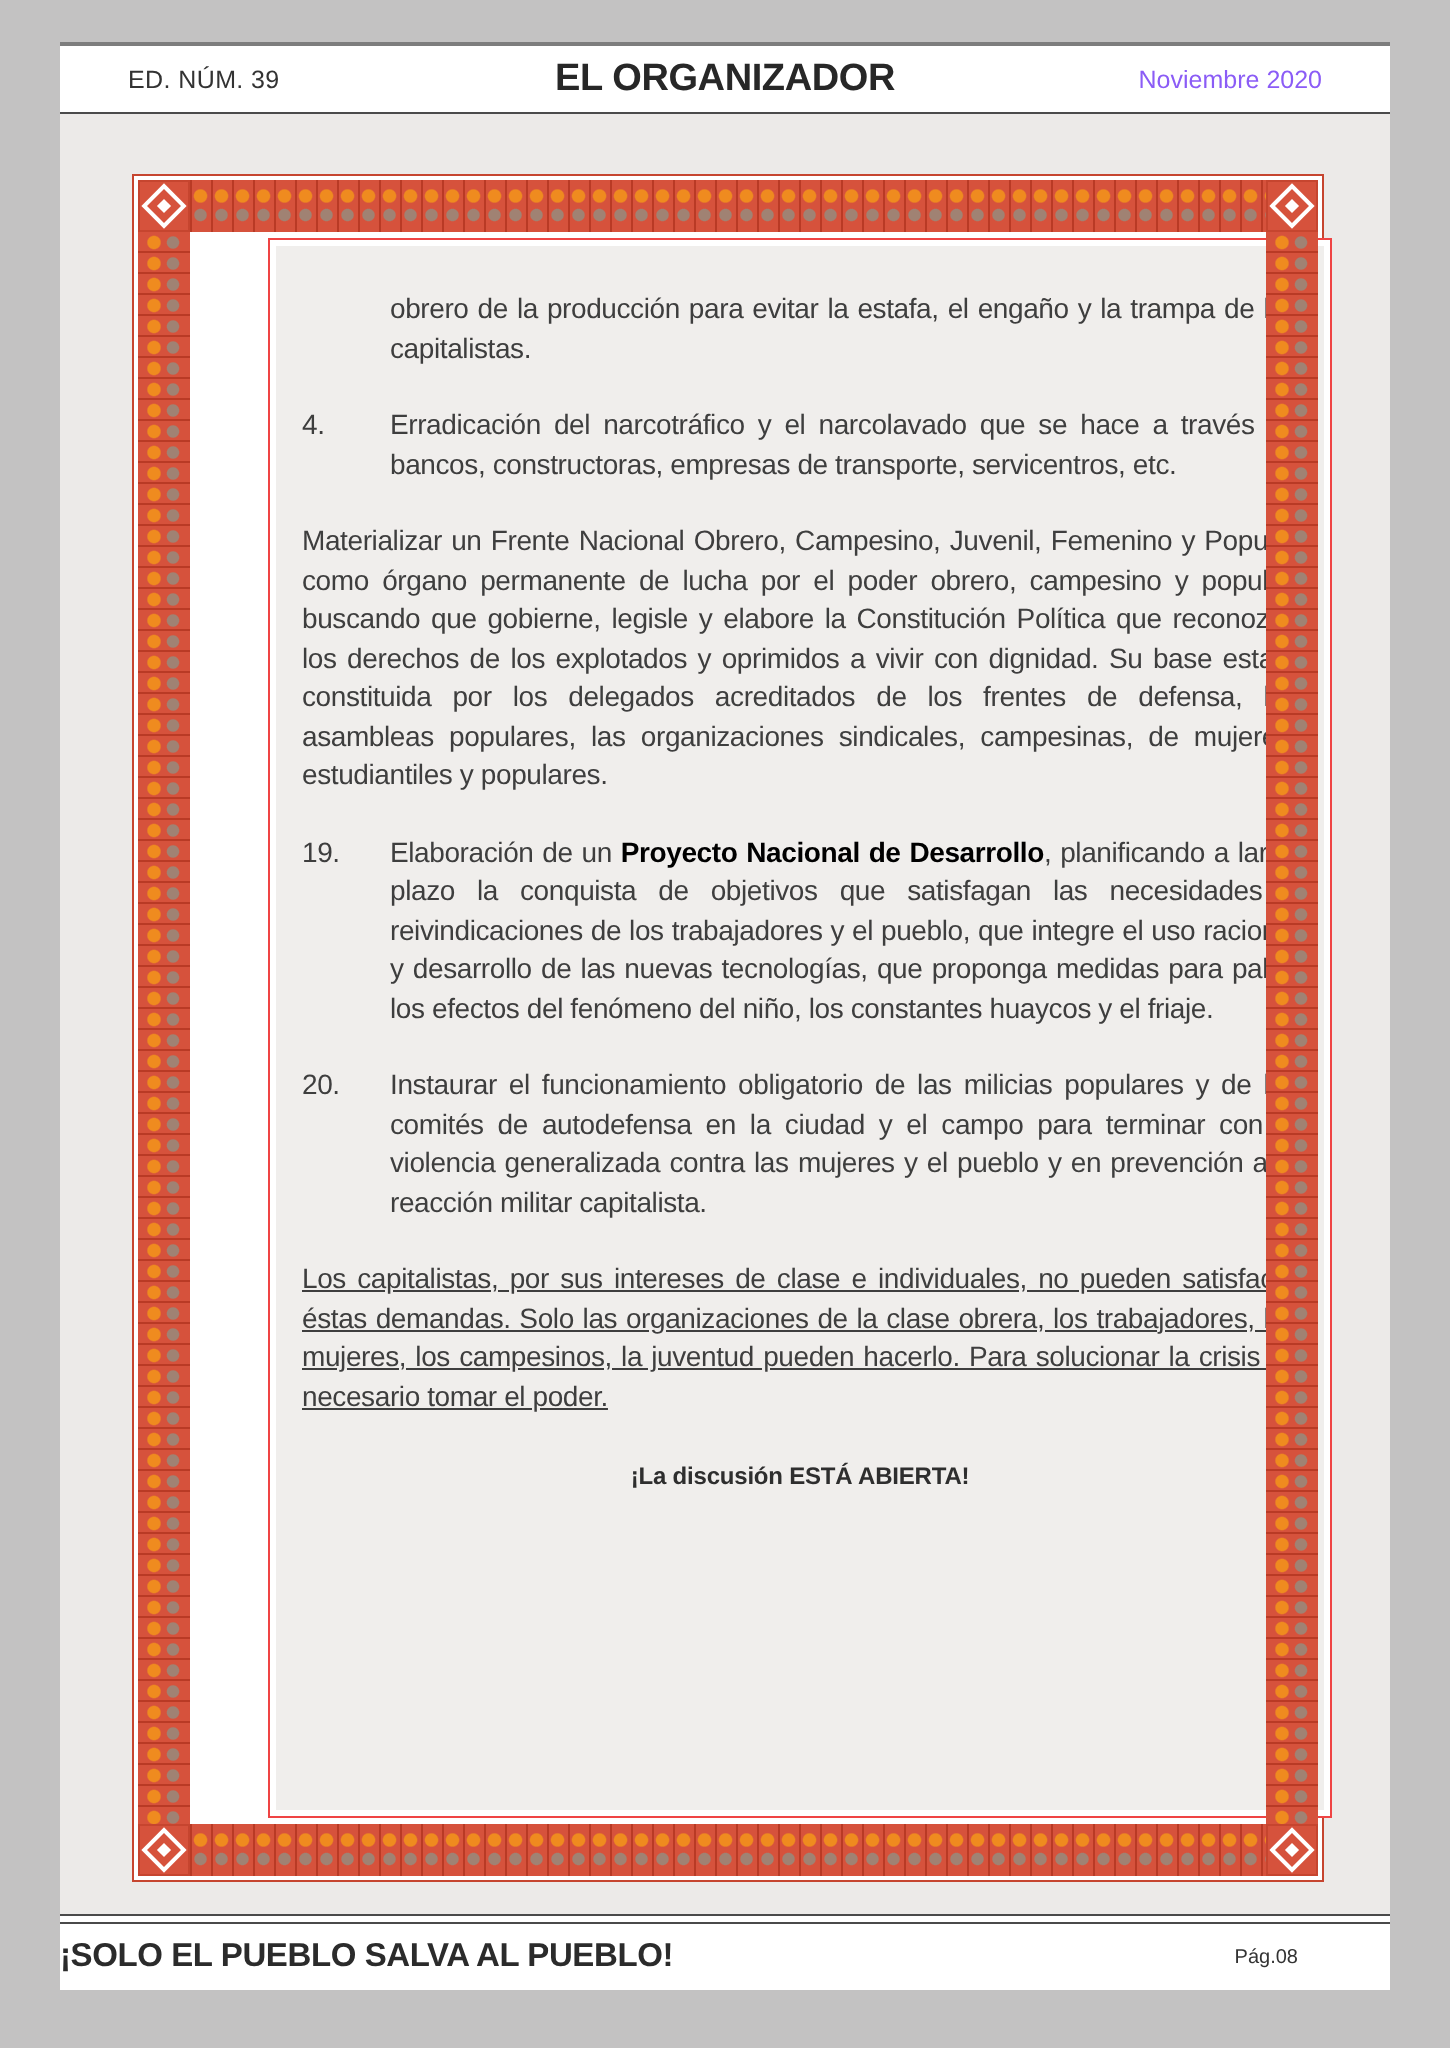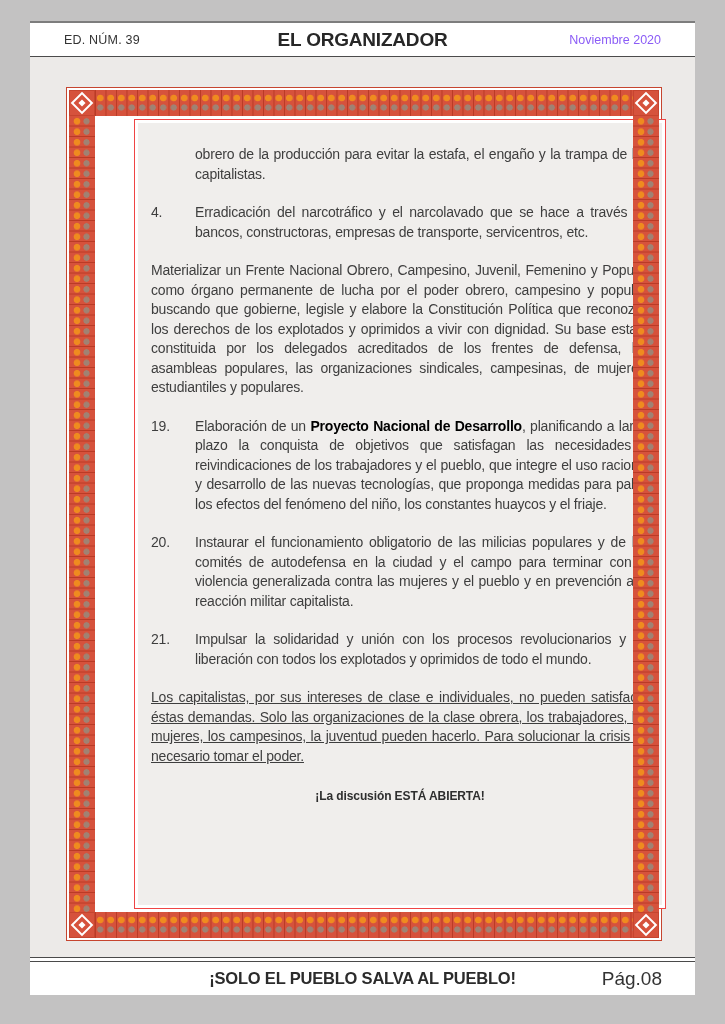--- a/index.html
+++ b/index.html
@@ -107,30 +107,30 @@
     margin-top:21px;
   }
   
   .footer-lines {
     flex:none; height:5px; background:#ffffff;
     border-top:1.5px solid #4a4a4a;
     border-bottom:1px solid #4a4a4a;
   }
   .footer {
     flex:none; height:33px; background:#ffffff;
-    display:flex; align-items:center; justify-content:center;
+    display:flex; align-items:center; 
     position:relative;
   }
   .slogan {
     font-size:16.5px; font-weight:bold; color:#2b2b2b; letter-spacing:-0.2px;
     white-space:nowrap;
   }
   .pagenum {
-    position:absolute; right:33px; top:50%; transform:translateY(-50%);
-    font-size:19px; color:#333;margin-left:40px;
+    position:absolute; right:46px; top:50%; transform:translateY(-50%);
+    font-size:10px; color:#333;margin-left:40px;
   }
 </style>
 </head>
 <body>
 
 <div class="page">
 
   <div class="header">
     <span class="ed">ED. NÚM. 39</span>
     <span class="title">EL ORGANIZADOR</span>
@@ -167,24 +167,20 @@
               <div class="item">
                 <div class="item-num">19.</div>
                 <div class="item-text"><span>Elaboración de un </span><b>Proyecto Nacional de Desarrollo</b><span>, planificando a largo plazo la conquista de objetivos que satisfagan las necesidades y reivindicaciones de los trabajadores y el pueblo, que integre el uso racional y desarrollo de las nuevas tecnologías, que proponga medidas para paliar los efectos del fenómeno del niño, los constantes huaycos y el friaje.</span></div>
               </div>
 
               <div class="item">
                 <div class="item-num">20.</div>
                 <div class="item-text">Instaurar el funcionamiento obligatorio de las milicias populares y de los comités de autodefensa en la ciudad y el campo para terminar con la violencia generalizada contra las mujeres y el pueblo y en prevención a la reacción militar capitalista.</div>
               </div>
 
-              <div class="item">
-                <div class="item-num">21.</div>
-                <div class="item-text">Impulsar la solidaridad y unión con los procesos revolucionarios y de liberación con todos los explotados y oprimidos de todo el mundo.</div>
-              </div>
 
               <div class="para">Los capitalistas, por sus intereses de clase e individuales, no pueden satisfacer éstas demandas. Solo las organizaciones de la clase obrera, los trabajadores, las mujeres, los campesinos, la juventud pueden hacerlo. Para solucionar la crisis es necesario tomar el poder.</div>
 
               <div class="cta">¡La discusión ESTÁ ABIERTA!</div>
 
             </div>
           </div>
         </div>
 
         <div class="band band-v band-right"></div>

